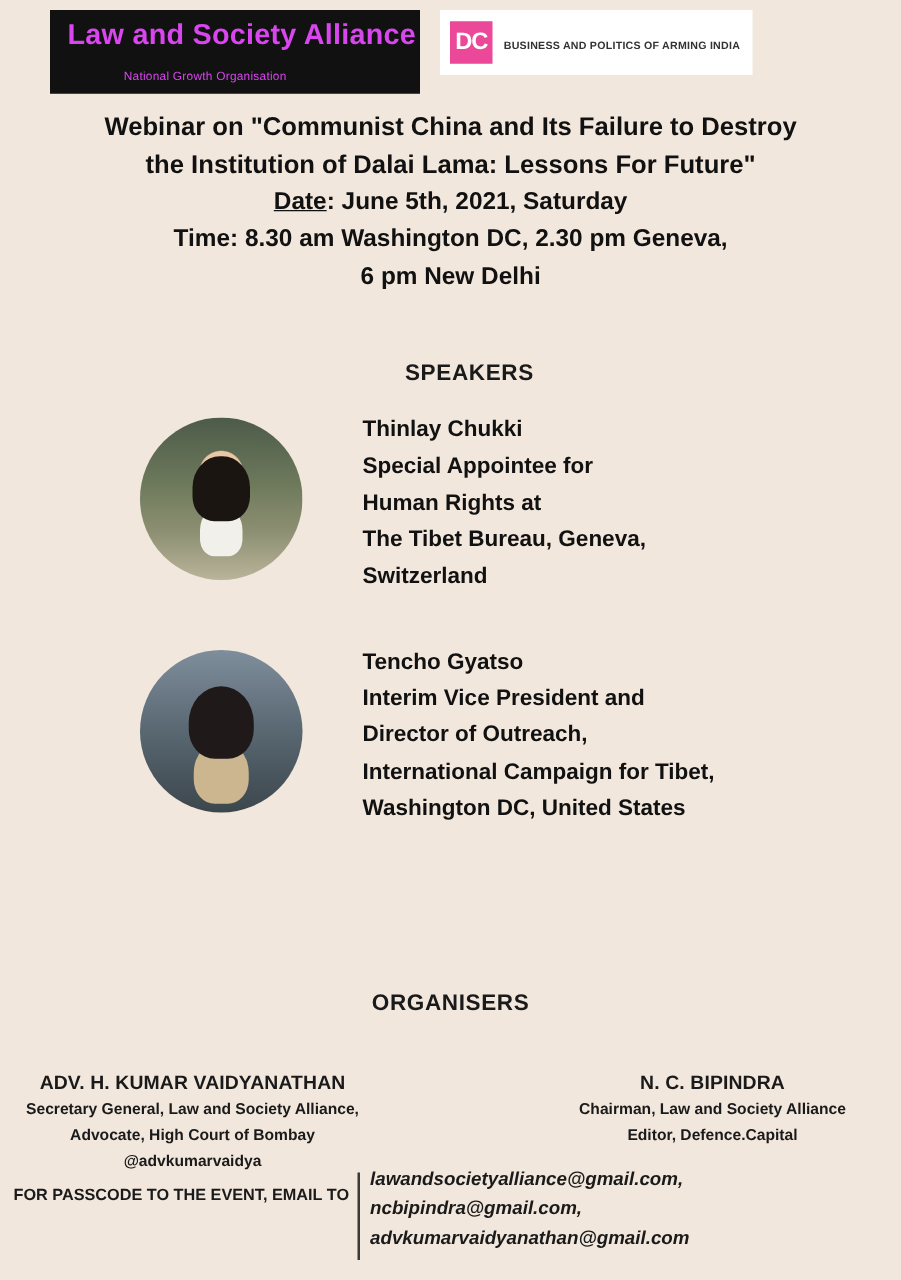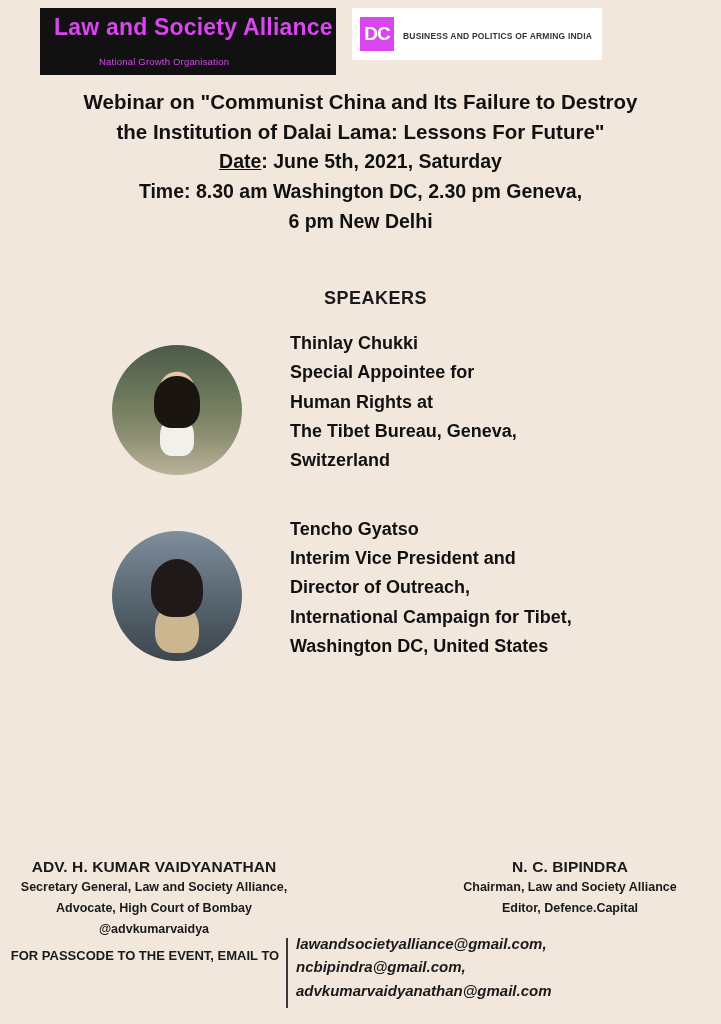--- a/index.html
+++ b/index.html
@@ -54,21 +54,21 @@
     background: #ffffff;
     padding: 6px 10px 7px 8px;
     display: flex;
     align-items: center;
     box-sizing: border-box;
     height: 52px;
   }
   .dc-mark {
     width: 34px;
     height: 34px;
-    background: #d946ef;
+    background: #ec4899;
     color: #ffffff;
     font-weight: bold;
     font-size: 19px;
     display: flex;
     align-items: center;
     justify-content: center;
     letter-spacing: -1px;
     margin-right: 9px;
   }
   .dc-text .dc-name {
@@ -111,21 +111,21 @@
   .speakers-heading {
     text-align: center;
     font-size: 18px;
     font-weight: bold;
     margin-top: 52px;
     letter-spacing: 0.5px;
     padding-left: 30px;
   }
   .speaker {
     display: flex;
-    align-items: flex-end;
+    align-items: center;
     margin-top: 14px;
     padding-left: 112px;
   }
   .speaker.second {
     margin-top: 34px;
   }
   .photo {
     width: 130px;
     height: 130px;
     border-radius: 50%;
@@ -291,20 +291,21 @@
     <div class="photo p2"></div>
     <div class="speaker-text">
       <div>Tencho Gyatso</div>
       <div>Interim Vice President and</div>
       <div> Director of Outreach,</div>
       <div> International Campaign for Tibet,</div>
       <div>Washington DC, United States</div>
     </div>
   </div>
 
+  <div class="organisers-heading">ORGANISERS</div>
 
   <div class="org left">
     <div class="photo-sm p3"></div>
     <div class="name">ADV. H. KUMAR VAIDYANATHAN</div>
     <div class="role">Secretary General, Law and Society Alliance,</div>
     <div class="role">Advocate, High Court of Bombay</div>
     <div class="role">@advkumarvaidya</div>
   </div>
 
   <div class="org right">

